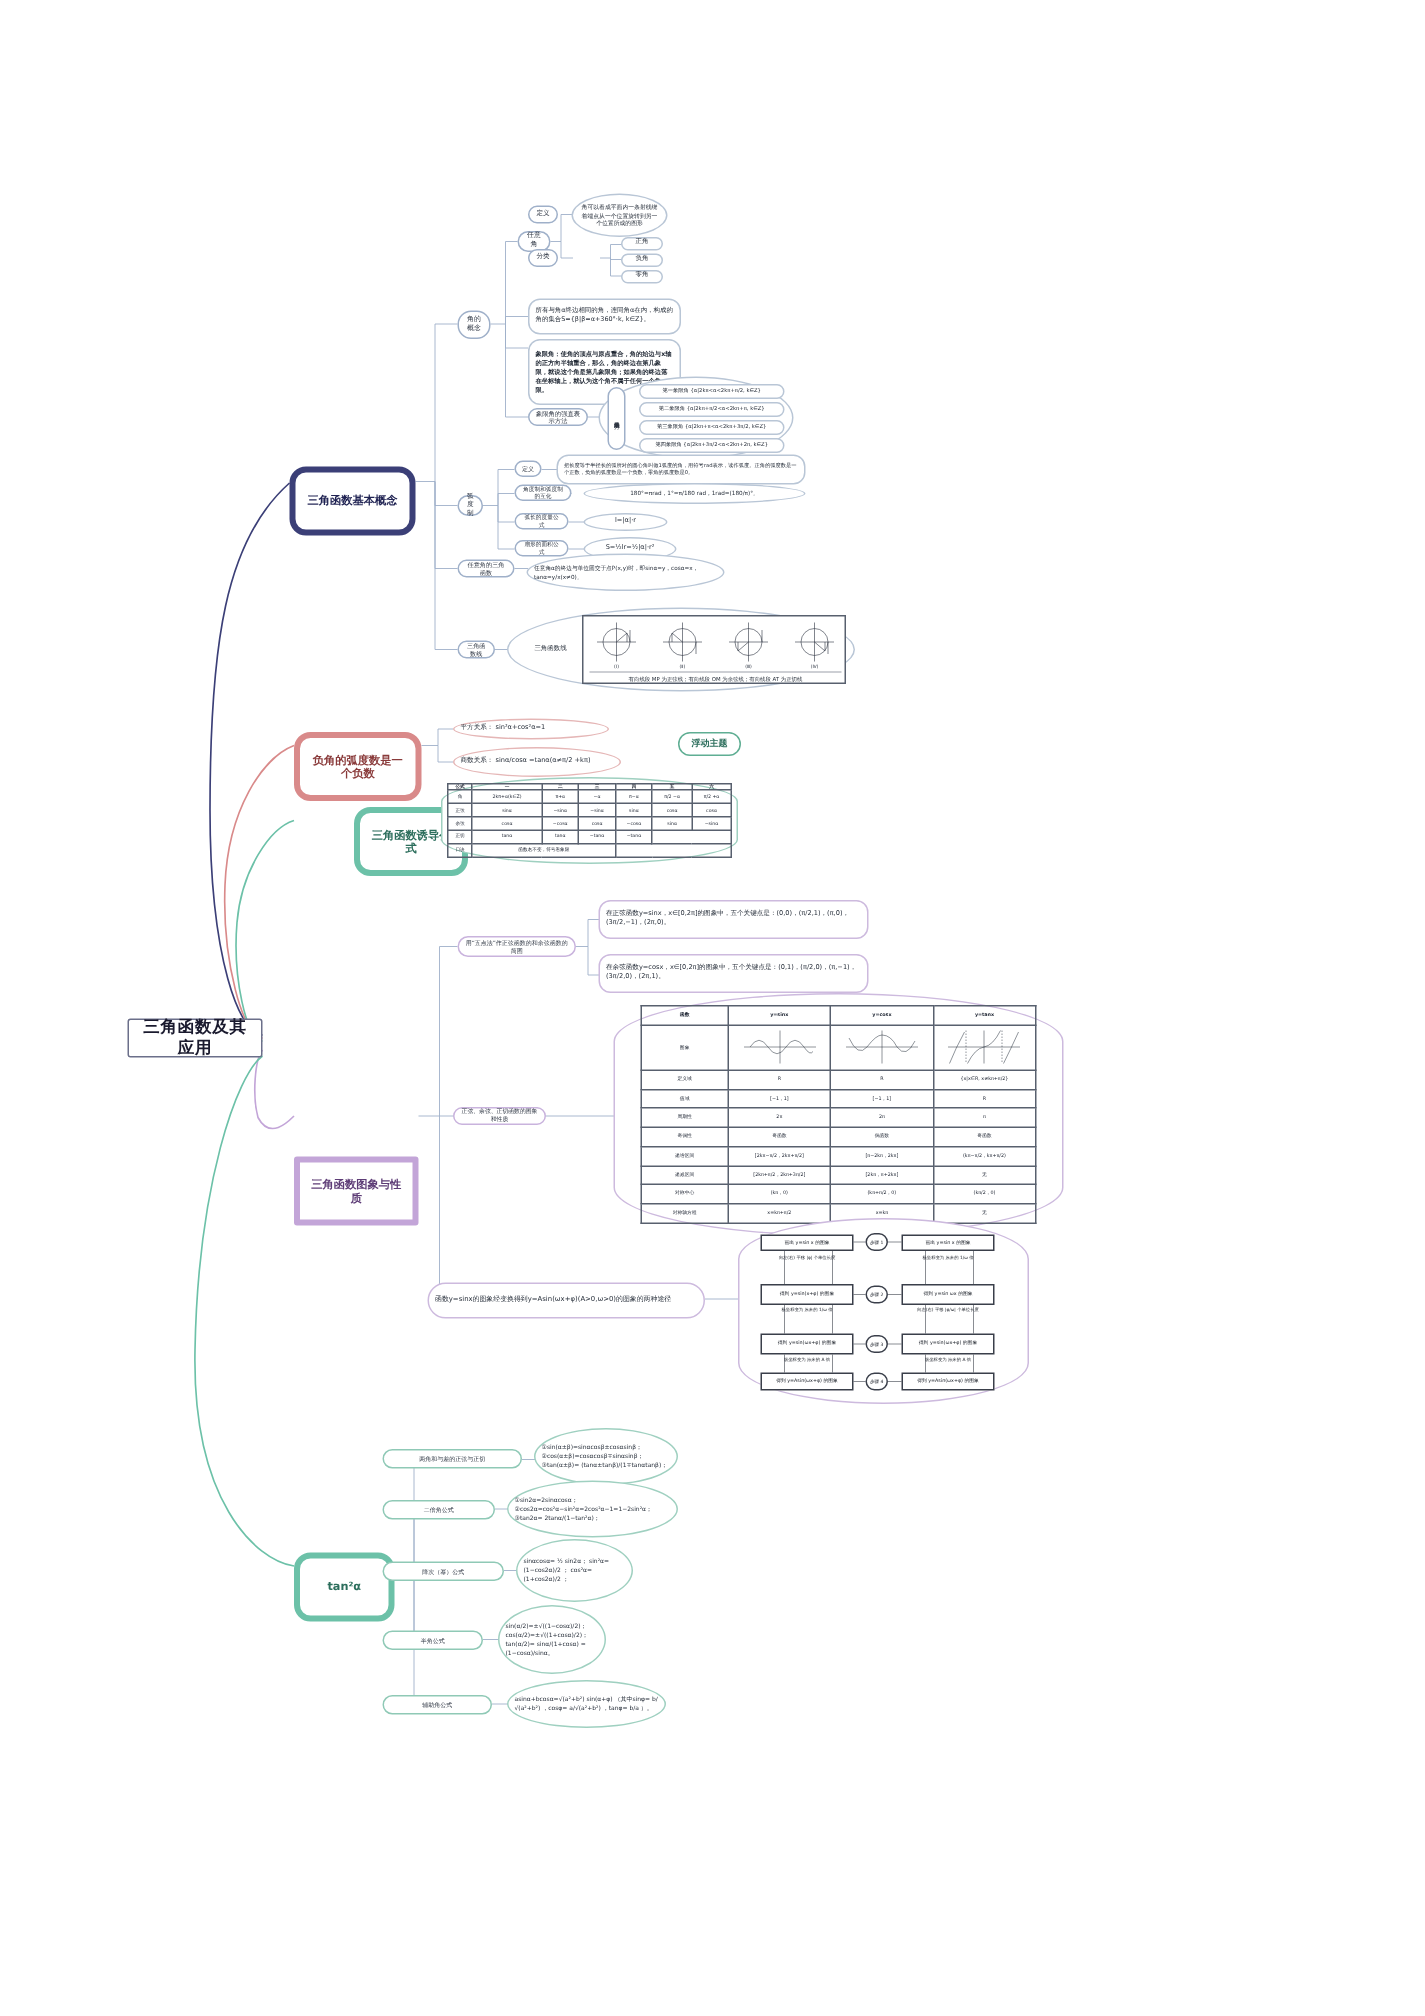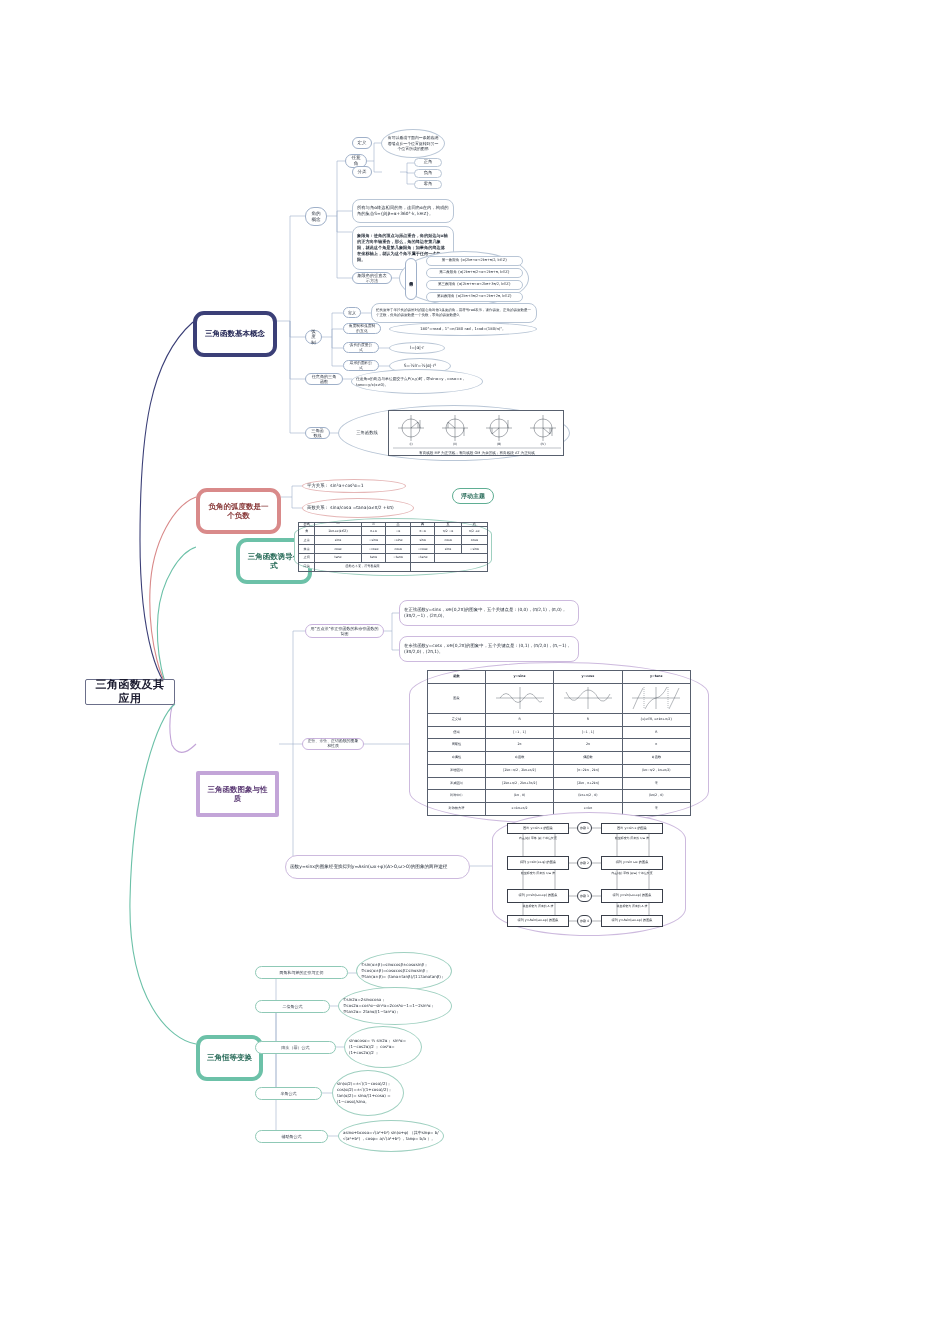--- a/index.html
+++ b/index.html
@@ -559,21 +559,21 @@
           <line x1="62" y1="73" x2="70" y2="73"></line>
             <line x1="85" y1="73" x2="94" y2="73"></line>
           <line x1="62" y1="98" x2="70" y2="98"></line>
             <line x1="85" y1="98" x2="94" y2="98"></line>
         </g>
       </svg>
     </div>
   </div>
 
   <div class="node branch b5" style="left:196px; top:1035px; width:67px; height:18px;">
-    <span>三角恒等变换</span>
+    <span>tan²α</span>
   </div>
 
   <div class="node sub g" style="left:255px; top:966px; width:93px; height:13px; font-size:4px;">
     <span>两角和与差的正弦与正切</span>
   </div>
   <div class="node leaf g ellipse" style="left:356px; top:952px; width:96px; height:38px; font-size:4px;">
     <span>①sin(α±β)=sinαcosβ±cosαsinβ；②cos(α±β)=cosαcosβ∓sinαsinβ；③tan(α±β)= (tanα±tanβ)/(1∓tanαtanβ)；</span>
   </div>
 
   <div class="node sub g" style="left:255px; top:1000px; width:75px; height:13px; font-size:4px;">

